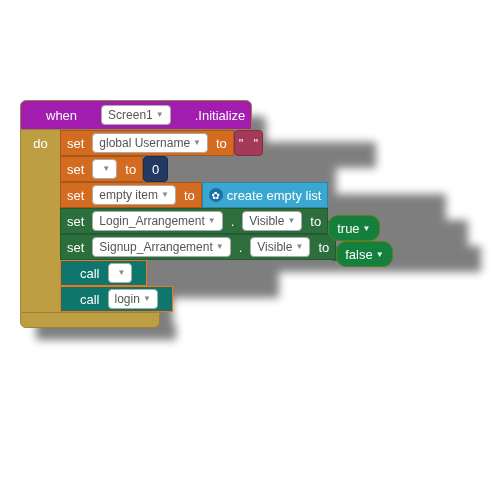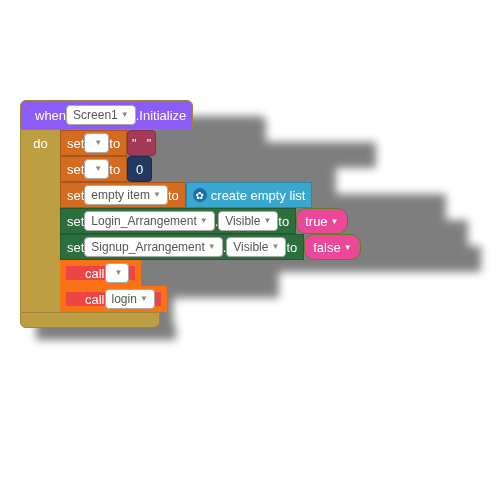--- a/index.html
+++ b/index.html
@@ -37,25 +37,26 @@
   }
   .cell {
     display: inline-flex;
     align-items: center;
     padding: 0 6px;
     height: 100%;
     box-sizing: border-box;
     white-space: nowrap;
   }
   .when-head {
-    background: #8b5cf6;
+    background: #a21caf;
     border: 1px solid #9e8437;
-    padding-left: 14px;
+    padding-left: 25px;
     border-top-left-radius: 6px;
     border-top-right-radius: 6px;
+    gap: 16px;
   }
   .when-bot {
     background: #be9e43;
     border: 1px solid #9e8437;
     border-bottom-left-radius: 6px;
     border-bottom-right-radius: 6px;
   }
   .gutter {
     background: #be9e43;
     border-left: 1px solid #9e8437;
@@ -67,22 +68,22 @@
   }
   .orange {
     background: #d36c20;
     border: 1px solid #a95617;
   }
   .green {
     background: #2c6f3d;
     border: 1px solid #235a32;
   }
   .purple {
-    background: #ef4444;
-    border: 6px solid #f97316;
+    background: #0f766e;
+    border: 1px solid #f97316;
     padding-left: 19px;
   }
   .teal {
     background: #3aa7d0;
     border: 1px solid #2e85a6;
     color: #fff;
   }
   .num {
     background: #223a62;
     border: 1px solid #1a2c4b;
@@ -90,37 +91,38 @@
     border-radius: 4px;
     padding: 0 8px;
   }
   .str {
     background: #a33a57;
     border: 1px solid #832e46;
     border-radius: 4px;
     padding: 0 4px;
   }
   .truev {
-    background: #ec4899;
+    background: #15803d;
     border: 1px solid #597f21;
     border-radius: 10px;
     padding: 0 8px;
+    margin-top: 7px;
   }
   .dd {
     background: #fff;
     color: #555;
     border: 1px solid #aaa;
     border-radius: 4px;
     padding: 0 6px;
     font-size: 12px;
     height: 18px;
     line-height: 18px;
     display: inline-flex;
     align-items: center;
-    margin: 0 0;
+    margin: 0 8px;
   }
   .dd .tri {
     font-size: 8px;
     margin-left: 3px;
     color: #888;
   }
   .notchL {
     position: relative;
   }
   .notchL::before {
@@ -214,20 +216,21 @@
       </div>
     </div>
 
     <div class="row">
       <div class="cell gutter">
           <span>do</span>
         </div>
       <div class="cell orange">
         <span>set</span>
         <span class="dd">
+            <span>global Username</span>
             <span class="tri">▼</span>
           </span>
         <span>to</span>
       </div>
       <div class="cell str notchL">
         "<span class="strbox"> </span>"
       </div>
     </div>
 
     <div class="row">

